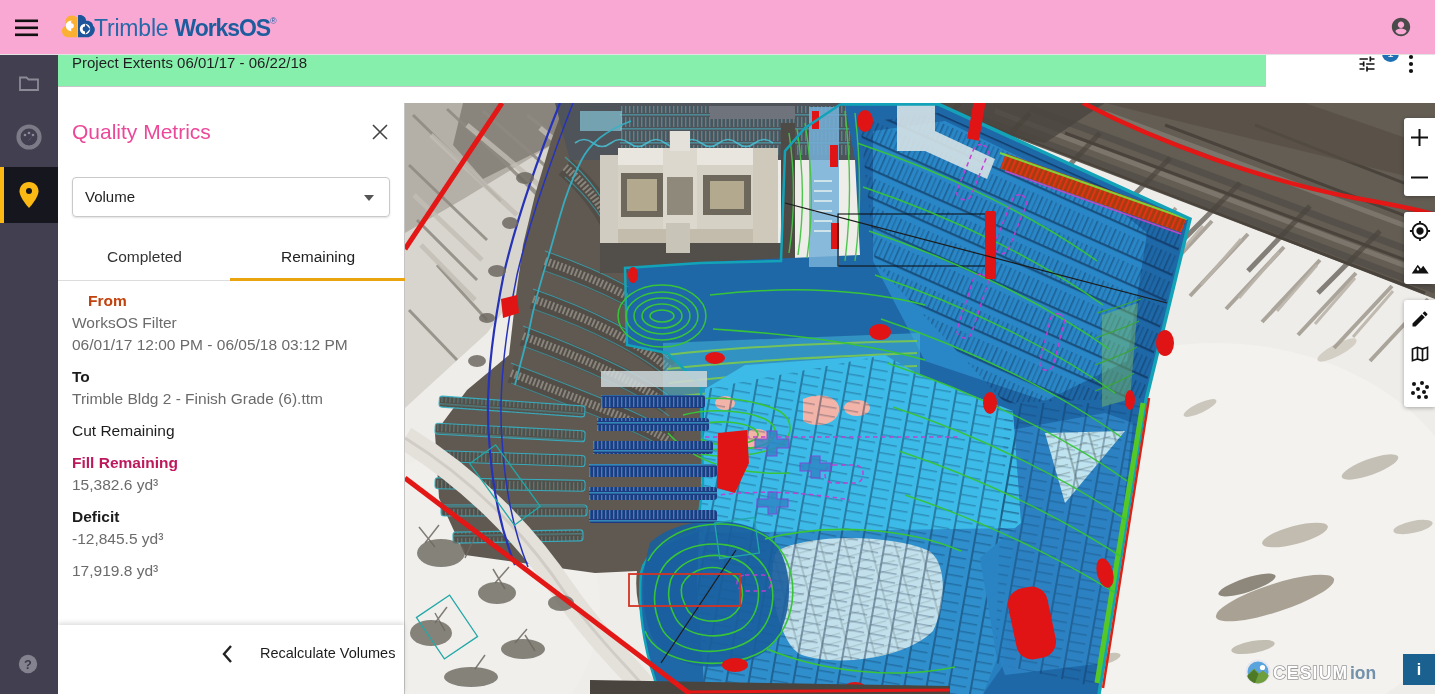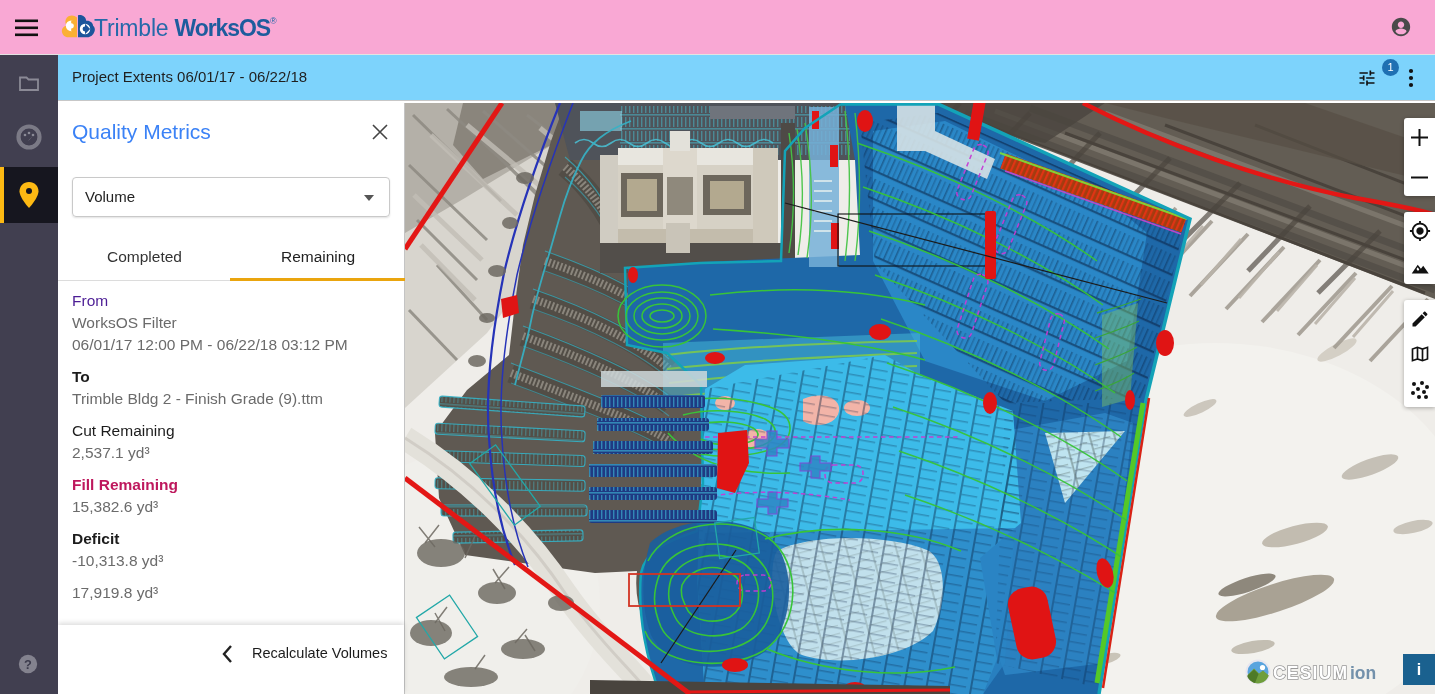--- a/index.html
+++ b/index.html
@@ -1,20 +1,20 @@
 <!DOCTYPE html>
 <html><head>
 <meta charset="utf-8">
 <style>
   * { margin:0; padding:0; box-sizing:border-box; }
   html,body { width:1435px; height:694px; font-family:"Liberation Sans",sans-serif; background:#fff; overflow:hidden; }
   .abs { position:absolute; }
   #topbar { left:0; top:0; width:1435px; height:55px; background:#f9a8d4; border-bottom:1px solid #e3e3e3; z-index:30; }
   #sidebar { left:0; top:55px; width:58px; height:639px; background:#413f50; z-index:25; }
-  #secondbar { left:58px; top:53px; width:1377px; height:48px; background:#7dd3fc; border-bottom:1px solid #c7c7c7; z-index:20; }
+  #secondbar { left:58px; top:39px; width:1208px; height:48px; background:#86efac; border-bottom:1px solid #c7c7c7; z-index:20; }
   #panel { left:58px; top:103px; width:347px; height:591px; background:#fff; border-right:1px solid #c4c4c4; z-index:15; }
   #mapwrap { left:405px; top:103px; width:1030px; height:591px; z-index:1; }
 </style>
 </head>
 <body>
 
 <div class="abs" id="topbar">
 
   <svg class="abs" style="left:14px;top:17px" width="25" height="22" viewBox="0 0 25 22">
     <rect x="1" y="2.5" width="23" height="2.6" fill="#111"></rect>
@@ -511,66 +511,65 @@
 
 <rect x="224" y="471" width="111" height="32" fill="none" stroke="#d23424" stroke-width="1.8"></rect>
 
 <path d="M0,375 L285,591" stroke="#e31715" stroke-width="5" fill="none"></path>
 <path d="M282,589 L545,587" stroke="#e31715" stroke-width="3" fill="none"></path>
 </svg>
 </div>
 
 <div class="abs" id="panel">
 
-  <div class="abs" style="left:14px;top:17px;font-size:21px;color:#3b82f6;">Quality Metrics</div>
+  <div class="abs" style="left:14px;top:17px;font-size:21px;color:#ec4899;">Quality Metrics</div>
 
   <svg class="abs" style="left:313px;top:20px" width="18" height="18" viewBox="0 0 18 18">
     <path stroke="#444" stroke-width="1.6" d="M2 2 L16 16 M16 2 L2 16"></path>
   </svg>
 
   <div class="abs" style="left:14px;top:74px;width:318px;height:40px;border:1px solid #c9c9c9;border-radius:4px;box-shadow:0 1px 2px rgba(0,0,0,0.12);">
     <div class="abs" style="left:12px;top:10px;font-size:15px;color:#222;">Volume</div>
     <svg class="abs" style="left:290px;top:16px" width="12" height="8" viewBox="0 0 12 8">
         <path d="M1 1 L6 7 L11 1 Z" fill="#555"></path>
       </svg>
   </div>
 
   <div class="abs" style="left:0;top:132px;width:347px;height:46px;border-bottom:1px solid #dcdcdc;">
     <div class="abs" style="left:0;top:13px;width:173px;text-align:center;font-size:15.5px;color:#333;">Completed</div>
     <div class="abs" style="left:173px;top:13px;width:174px;text-align:center;font-size:15.5px;color:#222;">Remaining</div>
     <div class="abs" style="left:172px;top:43px;width:175px;height:3px;background:#eaa50e;"></div>
   </div>
 
   <div class="abs" style="left:14px;top:187px;font-size:15.5px;line-height:22px;color:#6b6b6b;width:330px;">
-    <div style="color:#4c1d95;font-weight:normal;">From</div>
+    <div style="color:#c2410c;font-weight:bold;margin-left:16px;">From</div>
     <div>WorksOS Filter</div>
-    <div>06/01/17 12:00 PM - 06/22/18 03:12 PM</div>
+    <div>06/01/17 12:00 PM - 06/05/18 03:12 PM</div>
     <div style="height:10px"></div>
     <div style="color:#1c1c1c;font-weight:bold;">To</div>
-    <div>Trimble Bldg 2 - Finish Grade (9).ttm</div>
+    <div>Trimble Bldg 2 - Finish Grade (6).ttm</div>
     <div style="height:10px"></div>
     <div style="color:#1c1c1c;font-weight:normal;">Cut Remaining</div>
-    <div>2,537.1 yd³</div>
     <div style="height:10px"></div>
     <div style="color:#be185d;font-weight:bold;">Fill Remaining</div>
     <div>15,382.6 yd³</div>
     <div style="height:10px"></div>
     <div style="color:#1c1c1c;font-weight:bold;">Deficit</div>
-    <div>-10,313.8 yd³</div>
+    <div>-12,845.5 yd³</div>
     <div style="height:10px"></div>
     <div>17,919.8 yd³</div>
   </div>
 
   <div class="abs" style="left:0;top:522px;width:346px;height:69px;background:#fff;box-shadow:0 -2px 5px rgba(0,0,0,0.14);">
 
     <svg class="abs" style="left:163px;top:19px" width="12" height="20" viewBox="0 0 12 20">
       <path d="M10 2 L3 10 L10 18" fill="none" stroke="#222" stroke-width="2.4"></path>
     </svg>
 
-    <div class="abs" style="left:194px;top:20px;font-size:14.5px;color:#1c1c1c;">Recalculate Volumes</div>
+    <div class="abs" style="left:202px;top:20px;font-size:14.5px;color:#1c1c1c;">Recalculate Volumes</div>
   </div>
 </div>
 
 <div class="abs" style="left:1404px;top:118px;width:31px;height:78px;background:#fff;border-radius:3px 0 0 3px;box-shadow:0 1px 4px rgba(0,0,0,0.3);z-index:10;">
 
   <svg class="abs" style="left:6px;top:10px" width="19" height="19" viewBox="0 0 19 19">
       <path stroke="#111" stroke-width="2" d="M9.5 1 L9.5 18 M1 9.5 L18 9.5"></path>
     </svg>
 
   <svg class="abs" style="left:6px;top:50px" width="19" height="19" viewBox="0 0 19 19">

